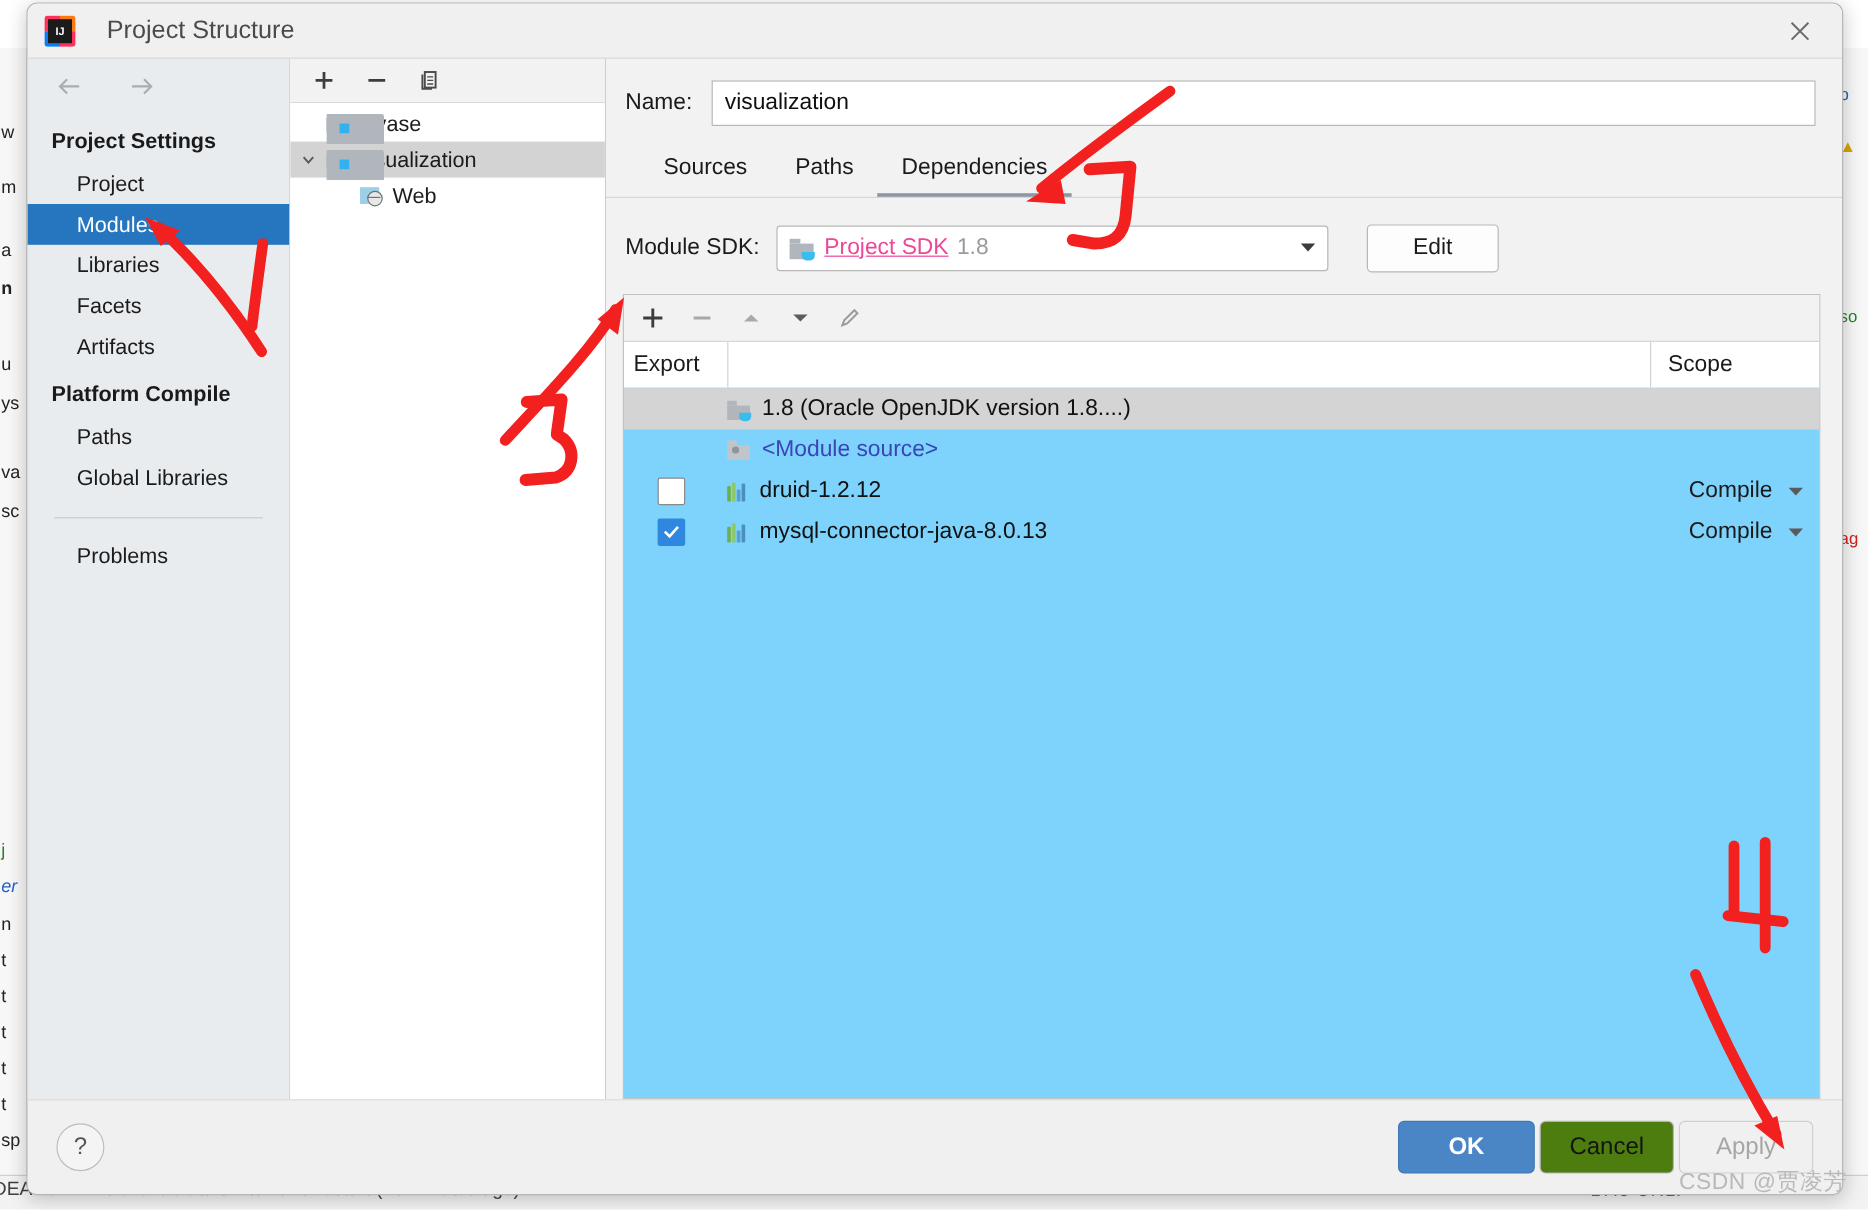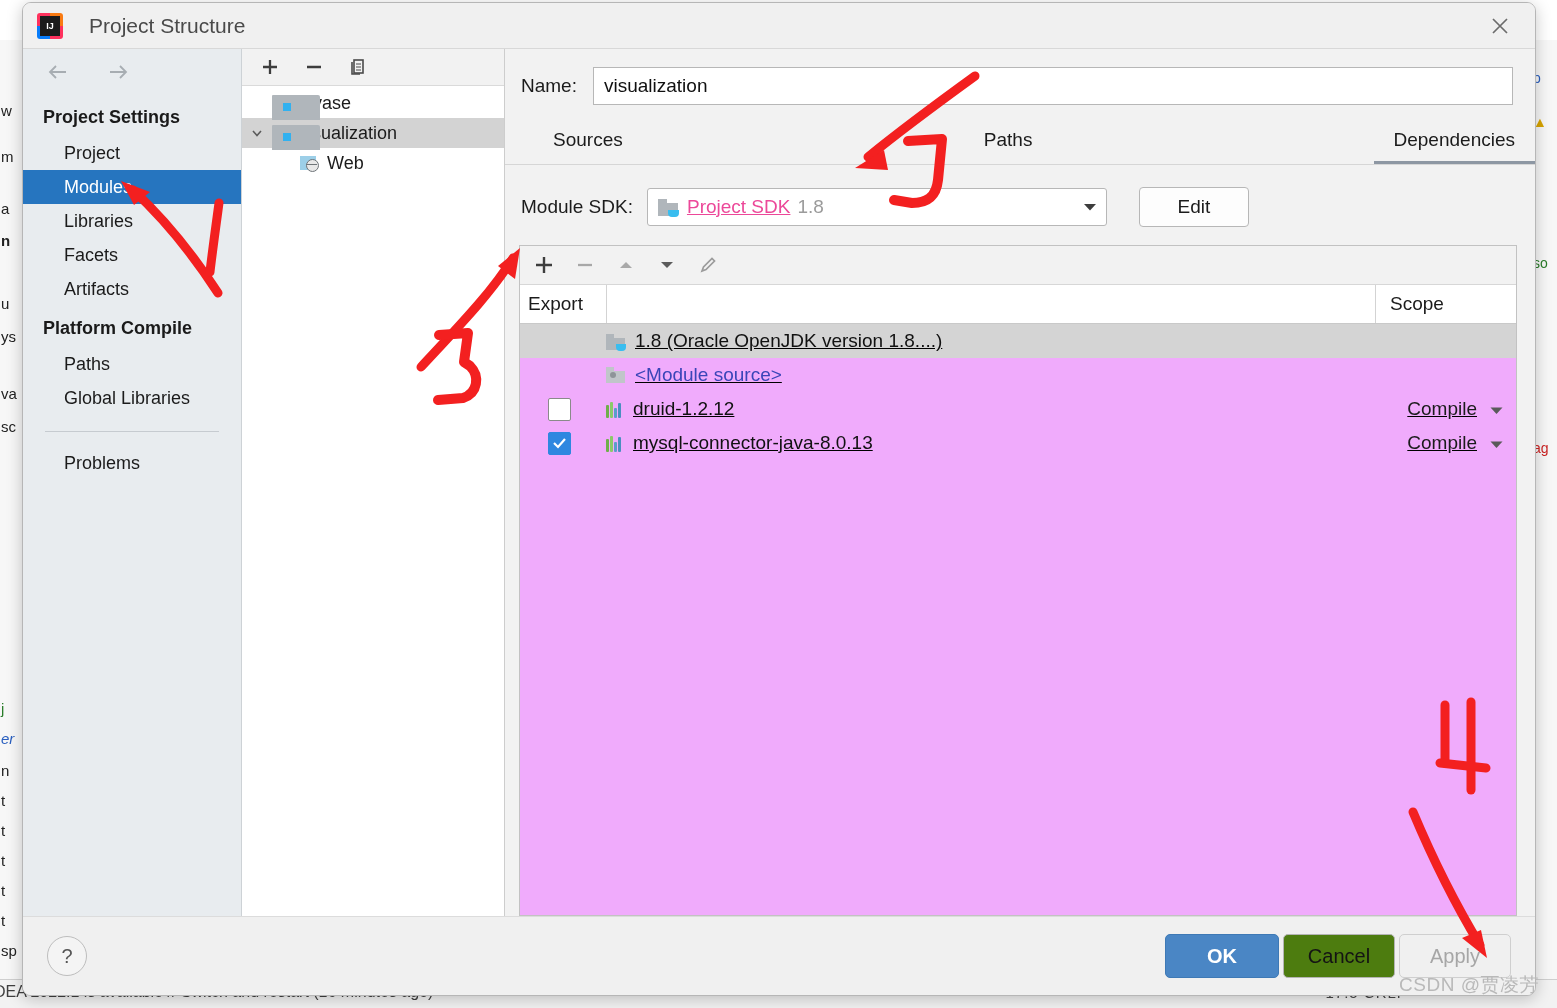--- a/index.html
+++ b/index.html
@@ -173,21 +173,20 @@
   .name-input {
     flex:1; height: 36px; background:#ffffff;
     border:1px solid #b7b7b7; padding: 0 10px;
     font-size: 19px; color:#101010; outline:none;
     font-family: "Liberation Sans", sans-serif;
   }
   .tabs {
     display:flex; align-items:flex-end; gap: 0;
     padding-left: 28px; margin-top: 16px;
     border-bottom: 1px solid #d6d6d6;
-    justify-content: space-between;
   }
   .tab {
     padding: 8px 20px 10px 20px; font-size:19px; color:#1b1b1b;
     cursor:pointer; border-bottom: 3px solid transparent;
     font-family: "Liberation Sans", sans-serif;
   }
   .tab.active { border-bottom-color: #8d97a3; }
 
   .sdk-row {
     display:flex; align-items:center; gap:14px;
@@ -233,21 +232,21 @@
   .th-export {
     width: 78px; flex:0 0 78px; text-align:left; padding-left:8px;
     font-size:19px; color:#1b1b1b; border-right:1px solid #d3d3d3;
     height:100%; display:flex; align-items:center;
   }
   .th-mid { flex:1; border-right:1px solid #d3d3d3; height:100%; }
   .th-scope {
     width: 126px; flex:0 0 126px; padding-left:14px;
     font-size:19px; color:#1b1b1b; height:100%; display:flex; align-items:center;
   }
-  .tbl-rows { flex:1; min-height:0; background:#f0abfc;text-decoration:underline; }
+  .tbl-rows { flex:1; min-height:0; background:#7dd3fc; }
   .trow { height:34px; display:flex; align-items:center; font-size:19px; color:#111; cursor:pointer; }
   .trow.sel { background:#d4d4d4; }
   .cell-chk { width:78px; flex:0 0 78px; display:flex; align-items:center; justify-content:center; }
   .cell-name { flex:1; display:flex; align-items:center; gap:9px; padding-left:8px; min-width:0; }
   .cell-scope { width:126px; flex:0 0 126px; display:flex; align-items:center; justify-content:flex-end; padding-right:12px; gap:12px; }
   .scope-txt { font-size:19px; color:#1b1b1b; }
   .chk {
     width:21px; height:21px; border:1px solid #8a8a8a; background:#fff; border-radius:2px;
     display:flex; align-items:center; justify-content:center;
   }

